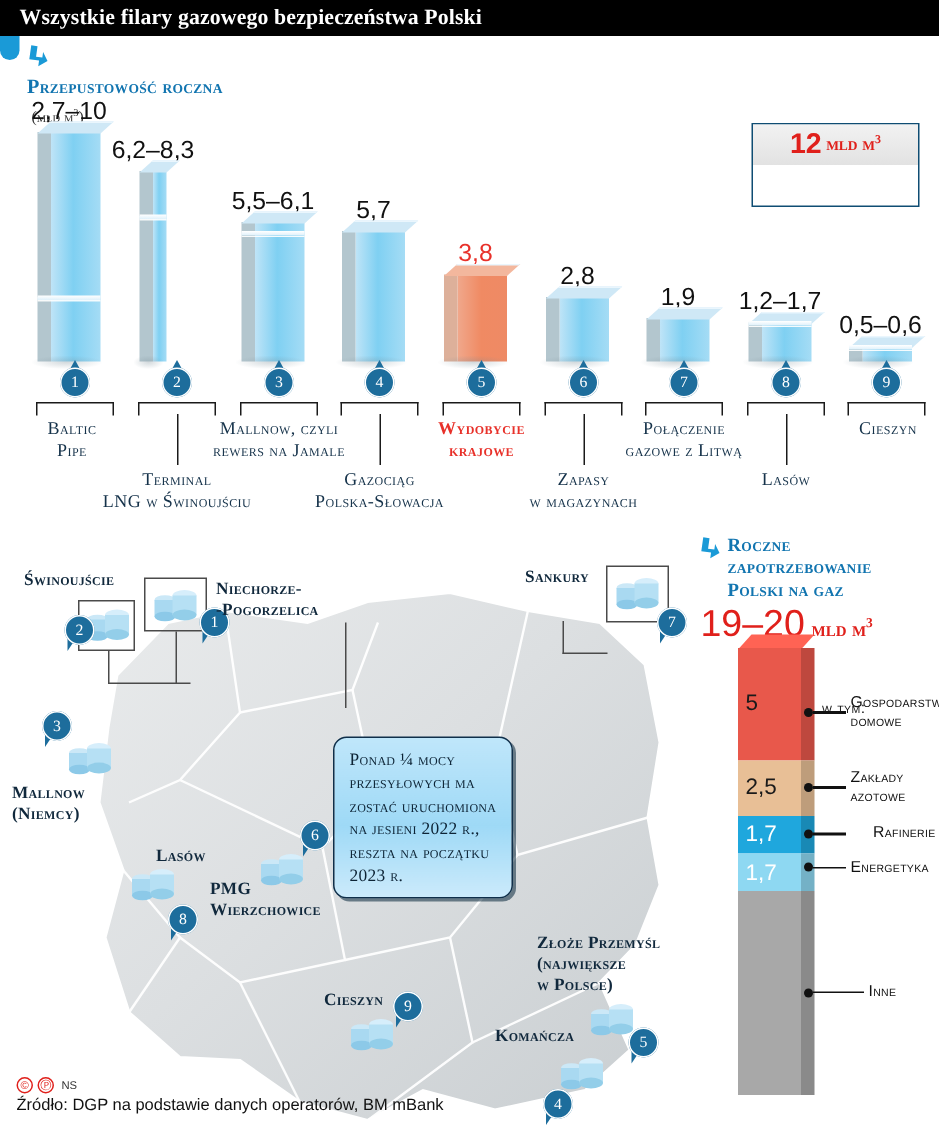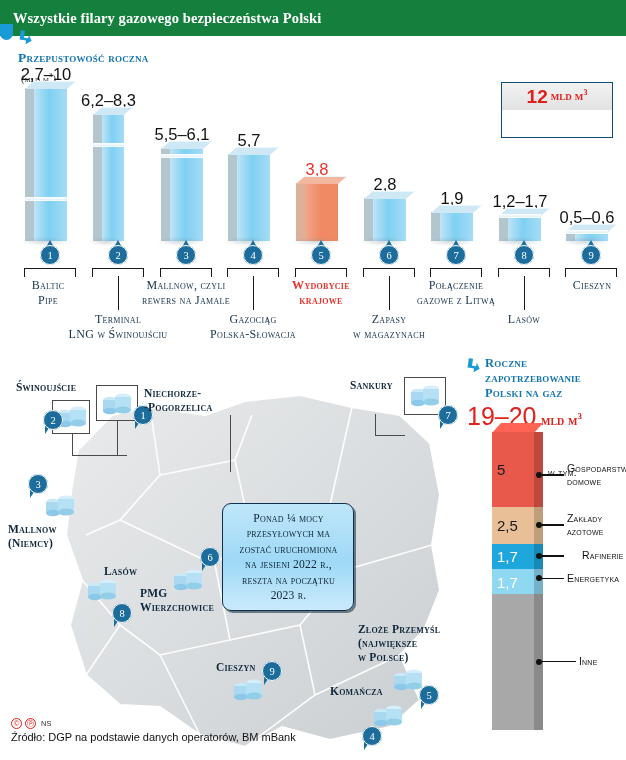--- a/index.html
+++ b/index.html
@@ -5,22 +5,22 @@
   * { box-sizing: border-box; margin:0; padding:0; }
   html,body { background:#ffffff; }
   body {
     width:626px; height:760px; position:relative; overflow:hidden;
     font-family:"Liberation Sans", sans-serif;
     color:#1a1a1a;
   }
 
   
   #header-bar{
-    position:absolute; left:0; top:0; width:626px; height:36px;
-    background:#15803d;
+    position:absolute; left:0; top:0; width:626px; height:24px;
+    background:#000000;
     display:flex; align-items:center;
   }
   #header-bar .title{
     color:#ffffff; font-family:"Liberation Serif", serif;
     font-weight:bold; font-size:14.5px; letter-spacing:.1px;
     padding-left:13px;
   }
   #header-tab-notch{
     position:absolute; left:0; top:24px; width:13px; height:16px;
     background:#1a9ad7; border-bottom-left-radius:7px; border-bottom-right-radius:7px;
@@ -248,21 +248,21 @@
 <div id="chart">
     <div class="bar-group" style="left: 25px; width: 42px; height: 153px;">
       <div class="bar-val">2,7–10</div>
       <div class="bar-3d">
         <div class="bar-front"></div>
         <div class="bar-top"></div>
         <div class="bar-split" style="bottom: 41.31px;"></div>
         <div class="bar-shadow"></div>
       </div>
     </div>
-    <div class="bar-group" style="left: 93px; width: 31px; height: 126.99px;">
+    <div class="bar-group" style="left: 93px; width: 18px; height: 126.99px;">
       <div class="bar-val">6,2–8,3</div>
       <div class="bar-3d">
         <div class="bar-front"></div>
         <div class="bar-top"></div>
         <div class="bar-split" style="bottom: 94.86px;"></div>
         <div class="bar-shadow"></div>
       </div>
     </div>
     <div class="bar-group" style="left: 161px; width: 42px; height: 93.33px;">
       <div class="bar-val">5,5–6,1</div>
@@ -564,21 +564,21 @@
         <ellipse cx="9" cy="20" rx="7" ry="3.2" fill="#8cc9e8"></ellipse>
         <ellipse cx="22" cy="6" rx="8" ry="3.6" fill="#d6eefb"></ellipse>
         <rect x="14" y="6" width="16" height="13" fill="#b6e0f4"></rect>
         <ellipse cx="22" cy="19" rx="8" ry="3.6" fill="#93cee9"></ellipse>
       </svg></div>
     <div class="pin" style="left: 419px; top: 330px;">
       <span class="ptail"></span>
       <span class="pshape"></span>
       <span class="pnum">5</span>
     </div>
-    <div class="callout" style="left: 222px; top: 148px; width: 132px; text-align: center;">
+    <div class="callout" style="left: 222px; top: 136px; width: 120px;">
       <div>Ponad ¼ mocy</div>
       <div>przesyłowych ma</div>
       <div>zostać uruchomiona</div>
       <div>na jesieni 2022 r.,</div>
       <div>reszta na początku</div>
       <div>2023 r.</div>
     </div>
   </div>
 
 <div id="demand-head">

